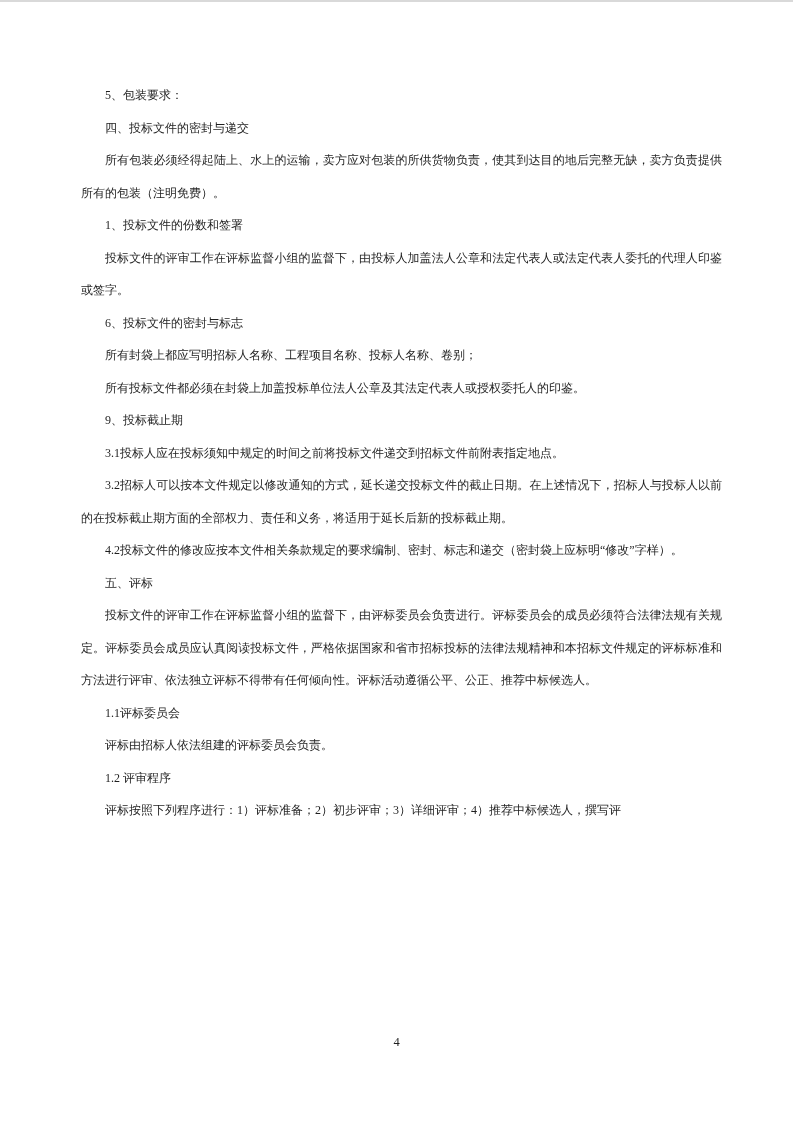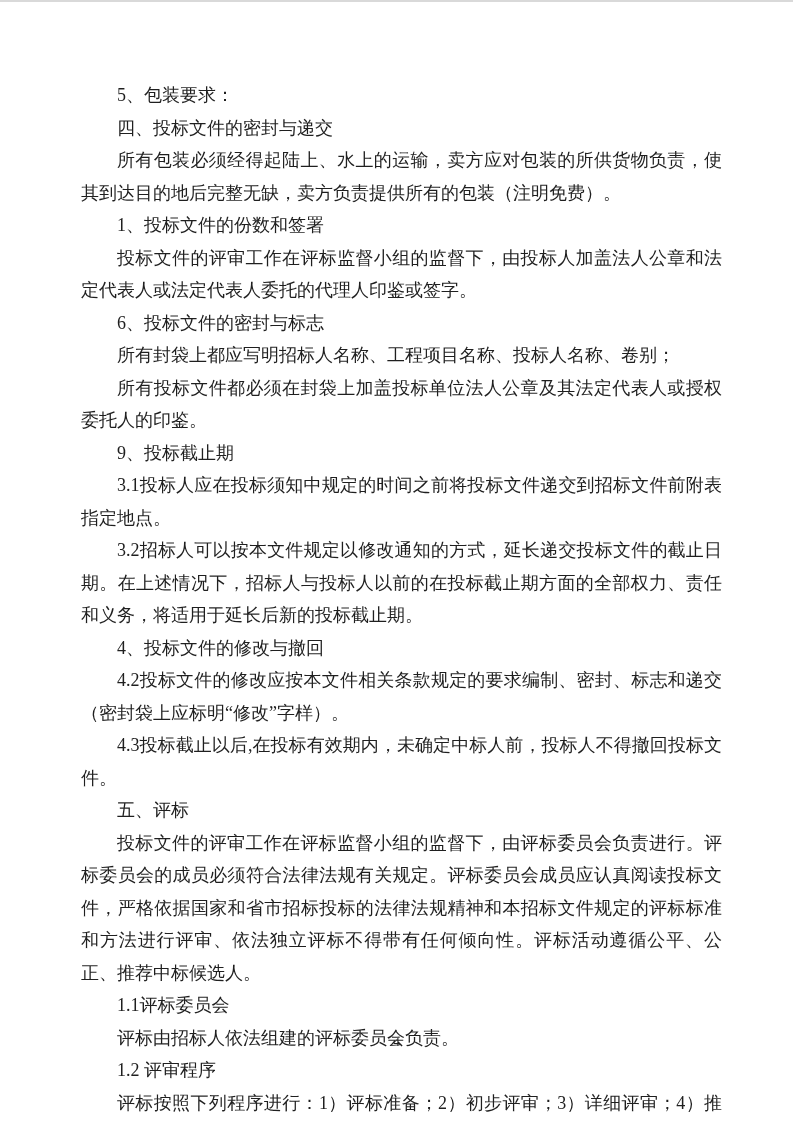--- a/index.html
+++ b/index.html
@@ -19,21 +19,21 @@
     width: 100%; height: 2px;
     background: #d9d9d9;
   }
   .content {
     position: absolute;
     left: 81px;
     top: 79px;
     width: 641px;
   }
   .para {
-    font-size: 18px;
+    font-size: 12px;
     line-height: 32.5px;
     text-indent: 2em;
     text-align: justify;
     text-justify: inter-ideograph;
     word-break: break-all;
   }
   .footer {
     position: absolute;
     top: 1034px;
     left: 0;
@@ -55,23 +55,21 @@
     <p class="para">四、投标文件的密封与递交</p>
     <p class="para">所有包装必须经得起陆上、水上的运输，卖方应对包装的所供货物负责，使其到达目的地后完整无缺，卖方负责提供所有的包装（注明免费）。</p>
     <p class="para">1、投标文件的份数和签署</p>
     <p class="para">投标文件的评审工作在评标监督小组的监督下，由投标人加盖法人公章和法定代表人或法定代表人委托的代理人印鉴或签字。</p>
     <p class="para">6、投标文件的密封与标志</p>
     <p class="para">所有封袋上都应写明招标人名称、工程项目名称、投标人名称、卷别；</p>
     <p class="para">所有投标文件都必须在封袋上加盖投标单位法人公章及其法定代表人或授权委托人的印鉴。</p>
     <p class="para">9、投标截止期</p>
     <p class="para">3.1投标人应在投标须知中规定的时间之前将投标文件递交到招标文件前附表指定地点。</p>
     <p class="para">3.2招标人可以按本文件规定以修改通知的方式，延长递交投标文件的截止日期。在上述情况下，招标人与投标人以前的在投标截止期方面的全部权力、责任和义务，将适用于延长后新的投标截止期。</p>
-    <p class="para">4、投标文件的修改与撤回</p>
     <p class="para">4.2投标文件的修改应按本文件相关条款规定的要求编制、密封、标志和递交（密封袋上应标明“修改”字样）。</p>
-    <p class="para">4.3投标截止以后,在投标有效期内，未确定中标人前，投标人不得撤回投标文件。</p>
     <p class="para">五、评标</p>
     <p class="para">投标文件的评审工作在评标监督小组的监督下，由评标委员会负责进行。评标委员会的成员必须符合法律法规有关规定。评标委员会成员应认真阅读投标文件，严格依据国家和省市招标投标的法律法规精神和本招标文件规定的评标标准和方法进行评审、依法独立评标不得带有任何倾向性。评标活动遵循公平、公正、推荐中标候选人。</p>
     <p class="para">1.1评标委员会</p>
     <p class="para">评标由招标人依法组建的评标委员会负责。</p>
     <p class="para">1.2 评审程序</p>
     <p class="para">评标按照下列程序进行：1）评标准备；2）初步评审；3）详细评审；4）推荐中标候选人，撰写评</p>
   </main>
 
   <div class="footer">
     <span>4</span>

